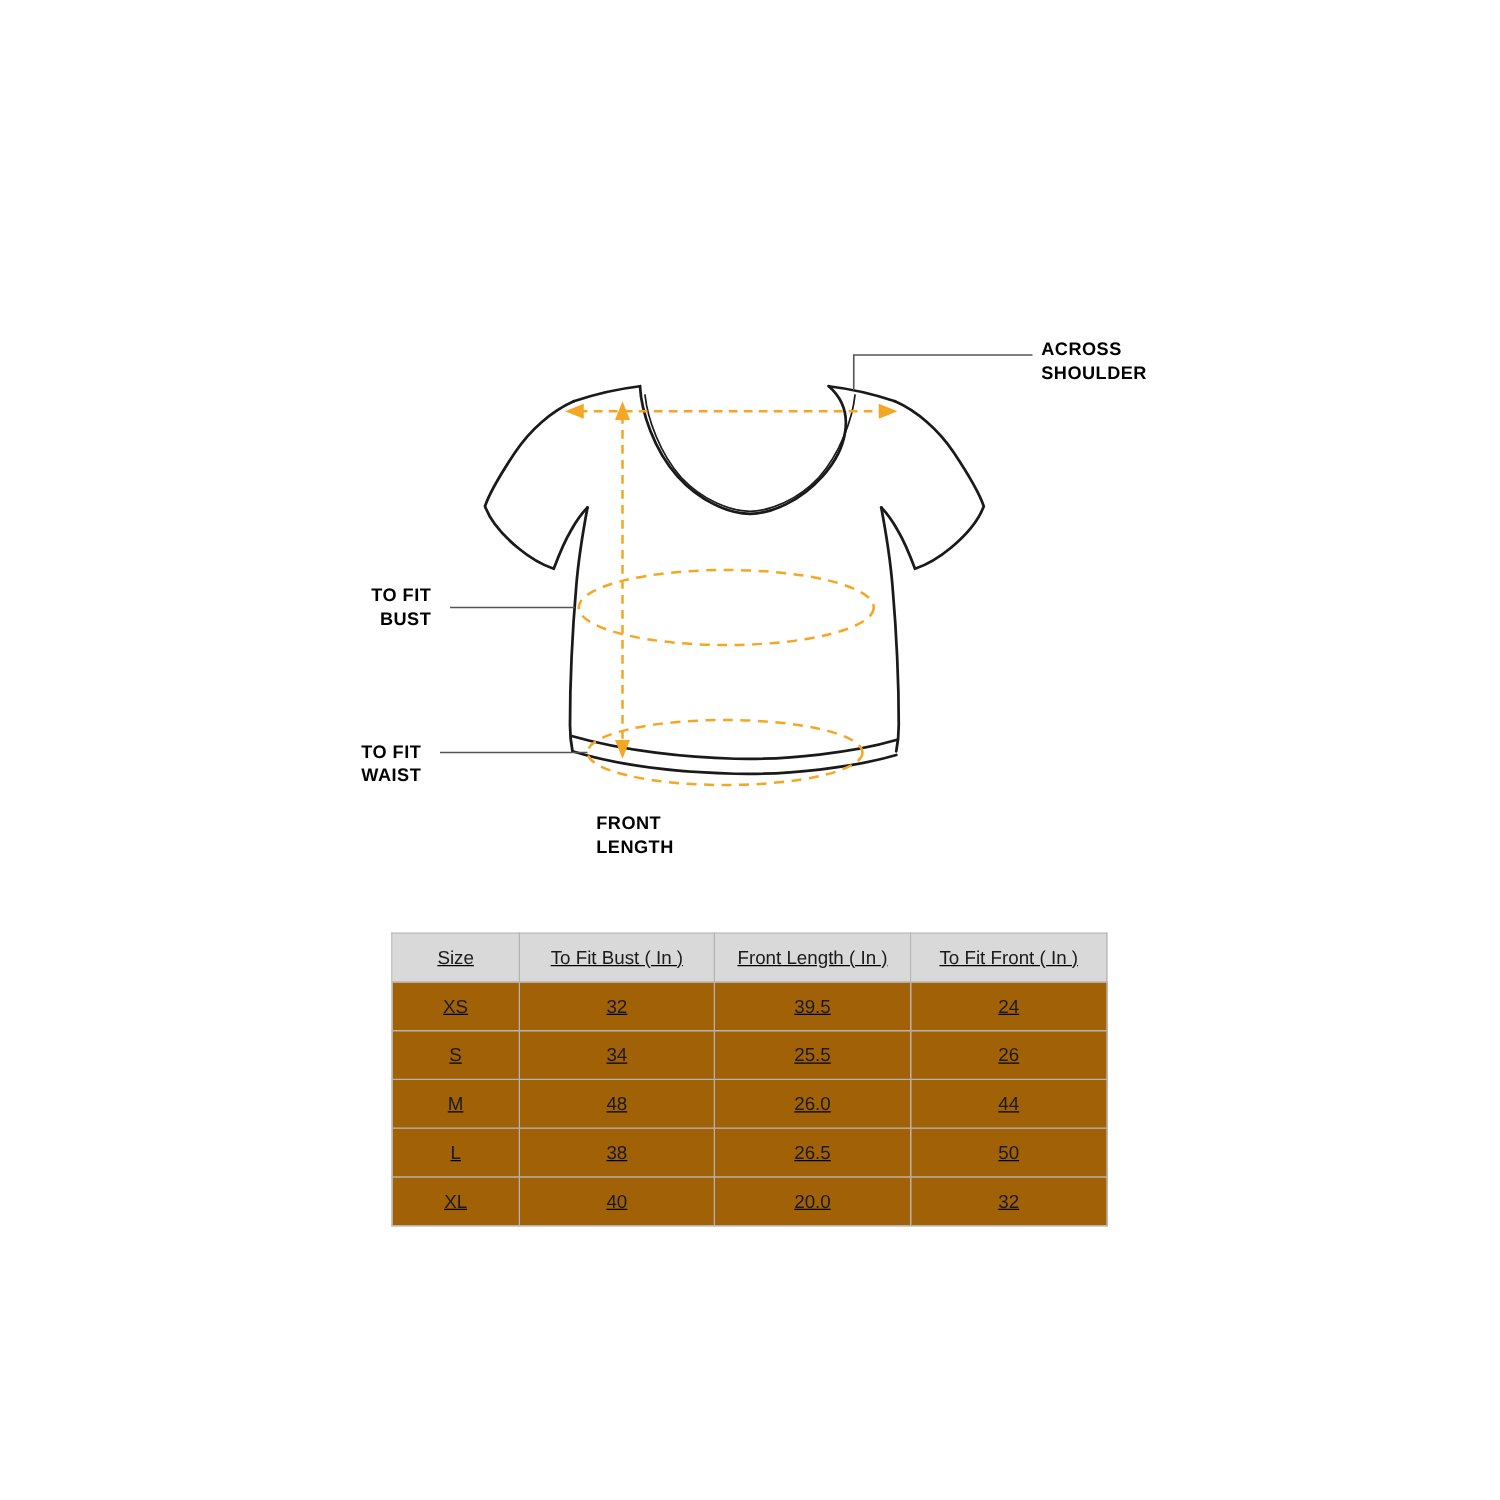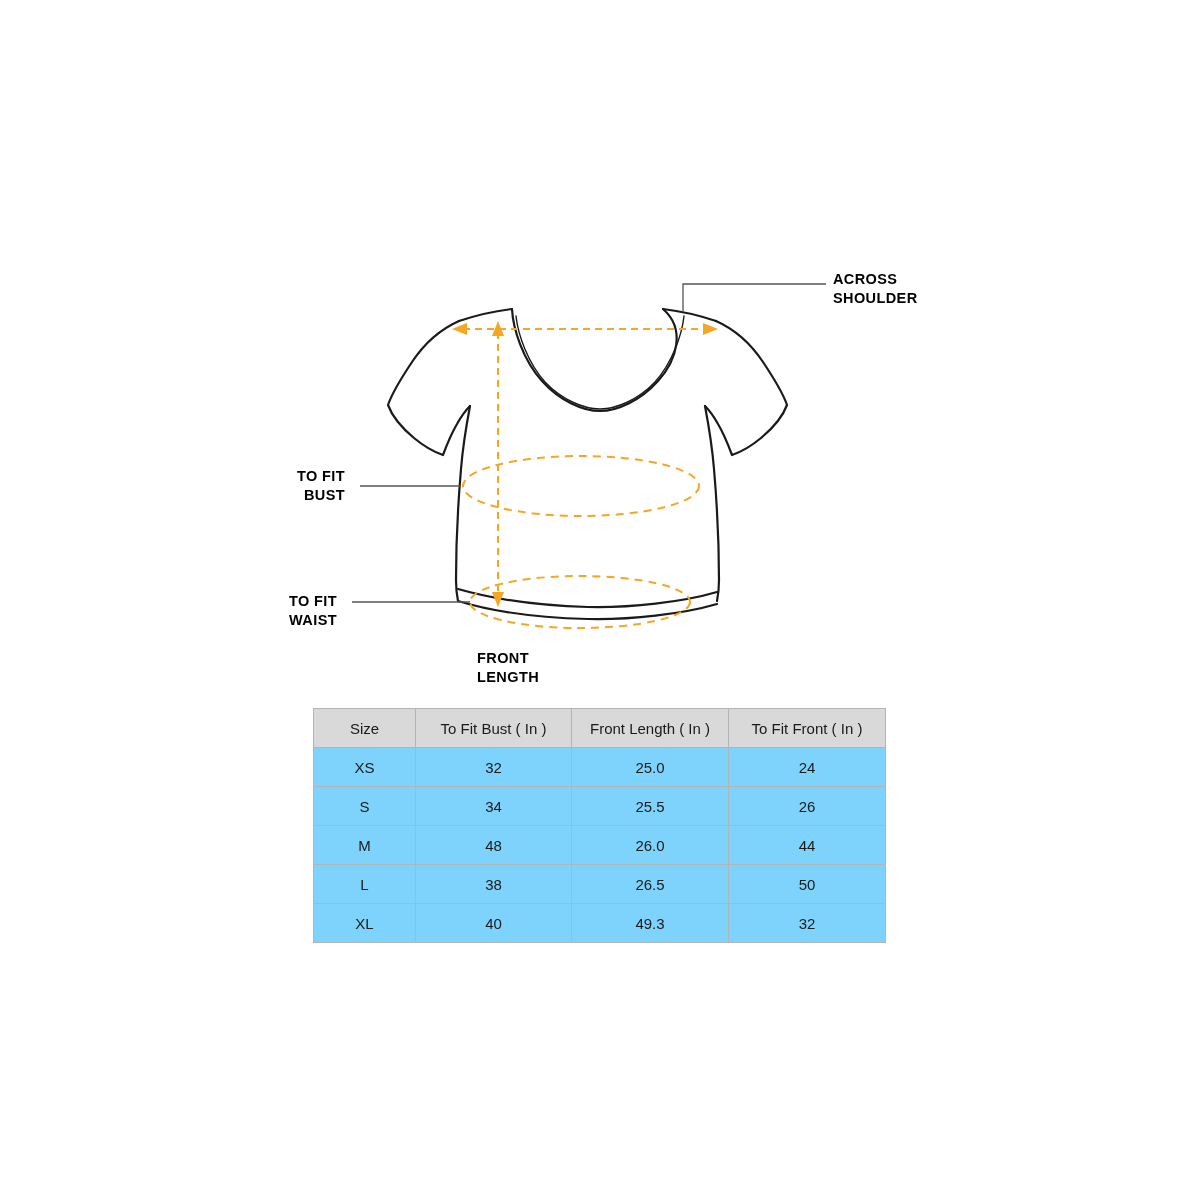--- a/index.html
+++ b/index.html
@@ -30,22 +30,23 @@
     font-family: "Liberation Sans", sans-serif;
     font-size: 14.5px;
     font-weight: bold;
     fill: #000000;
     letter-spacing: 0.4px;
   }
   
   #size-table-wrap {
     position: absolute;
     left: 313px;
-    top: 708px;
+    top: 746px;
     width: 572px;
+    text-decoration: underline;
   }
   table.size-table {
     border-collapse: collapse;
     width: 572px;
     table-layout: fixed;
   }
   table.size-table th,
   table.size-table td {
     border: 1px solid #b4b4b4;
     height: 38px;
@@ -55,21 +56,21 @@
     font-size: 15px;
     font-weight: normal;
     color: #1a1a1a;
     padding: 0;
   }
   table.size-table thead th {
     background: #d9d9d9;
     font-weight: normal;
   }
   table.size-table tbody td {
-    background: #7dd3fc;
+    background: #a16207;
   }
   table.size-table col.c0 { width: 102px; }
   table.size-table col.c1 { width: 156px; }
   table.size-table col.c2 { width: 157px; }
   table.size-table col.c3 { width: 157px; }
 </style>
 </head>
 <body>
 
 <div id="diagram-wrap">
@@ -154,21 +155,21 @@
         <th>Size</th>
         <th>To Fit Bust ( In )</th>
         <th>Front Length ( In )</th>
         <th>To Fit Front ( In )</th>
       </tr>
     </thead>
     <tbody>
       <tr>
         <td>XS</td>
         <td>32</td>
-        <td>25.0</td>
+        <td>39.5</td>
         <td>24</td>
       </tr>
       <tr>
         <td>S</td>
         <td>34</td>
         <td>25.5</td>
         <td>26</td>
       </tr>
       <tr>
         <td>M</td>
@@ -178,18 +179,18 @@
       </tr>
       <tr>
         <td>L</td>
         <td>38</td>
         <td>26.5</td>
         <td>50</td>
       </tr>
       <tr>
         <td>XL</td>
         <td>40</td>
-        <td>49.3</td>
+        <td>20.0</td>
         <td>32</td>
       </tr>
     </tbody>
   </table>
 </div>
 
 </body></html>

